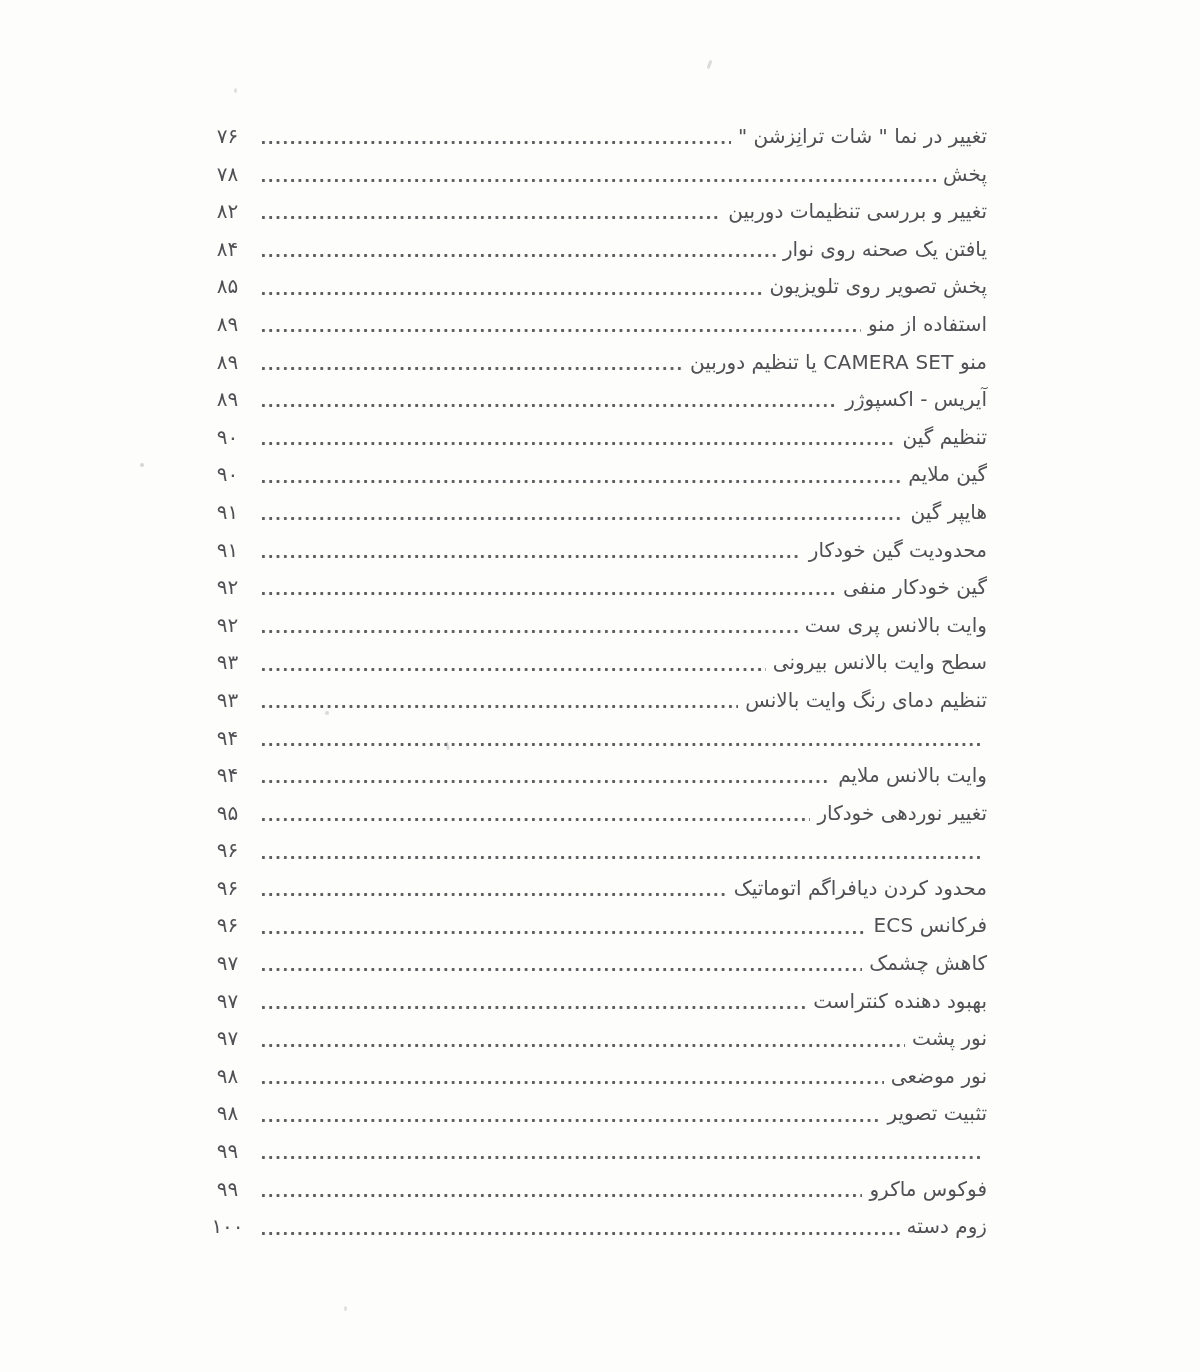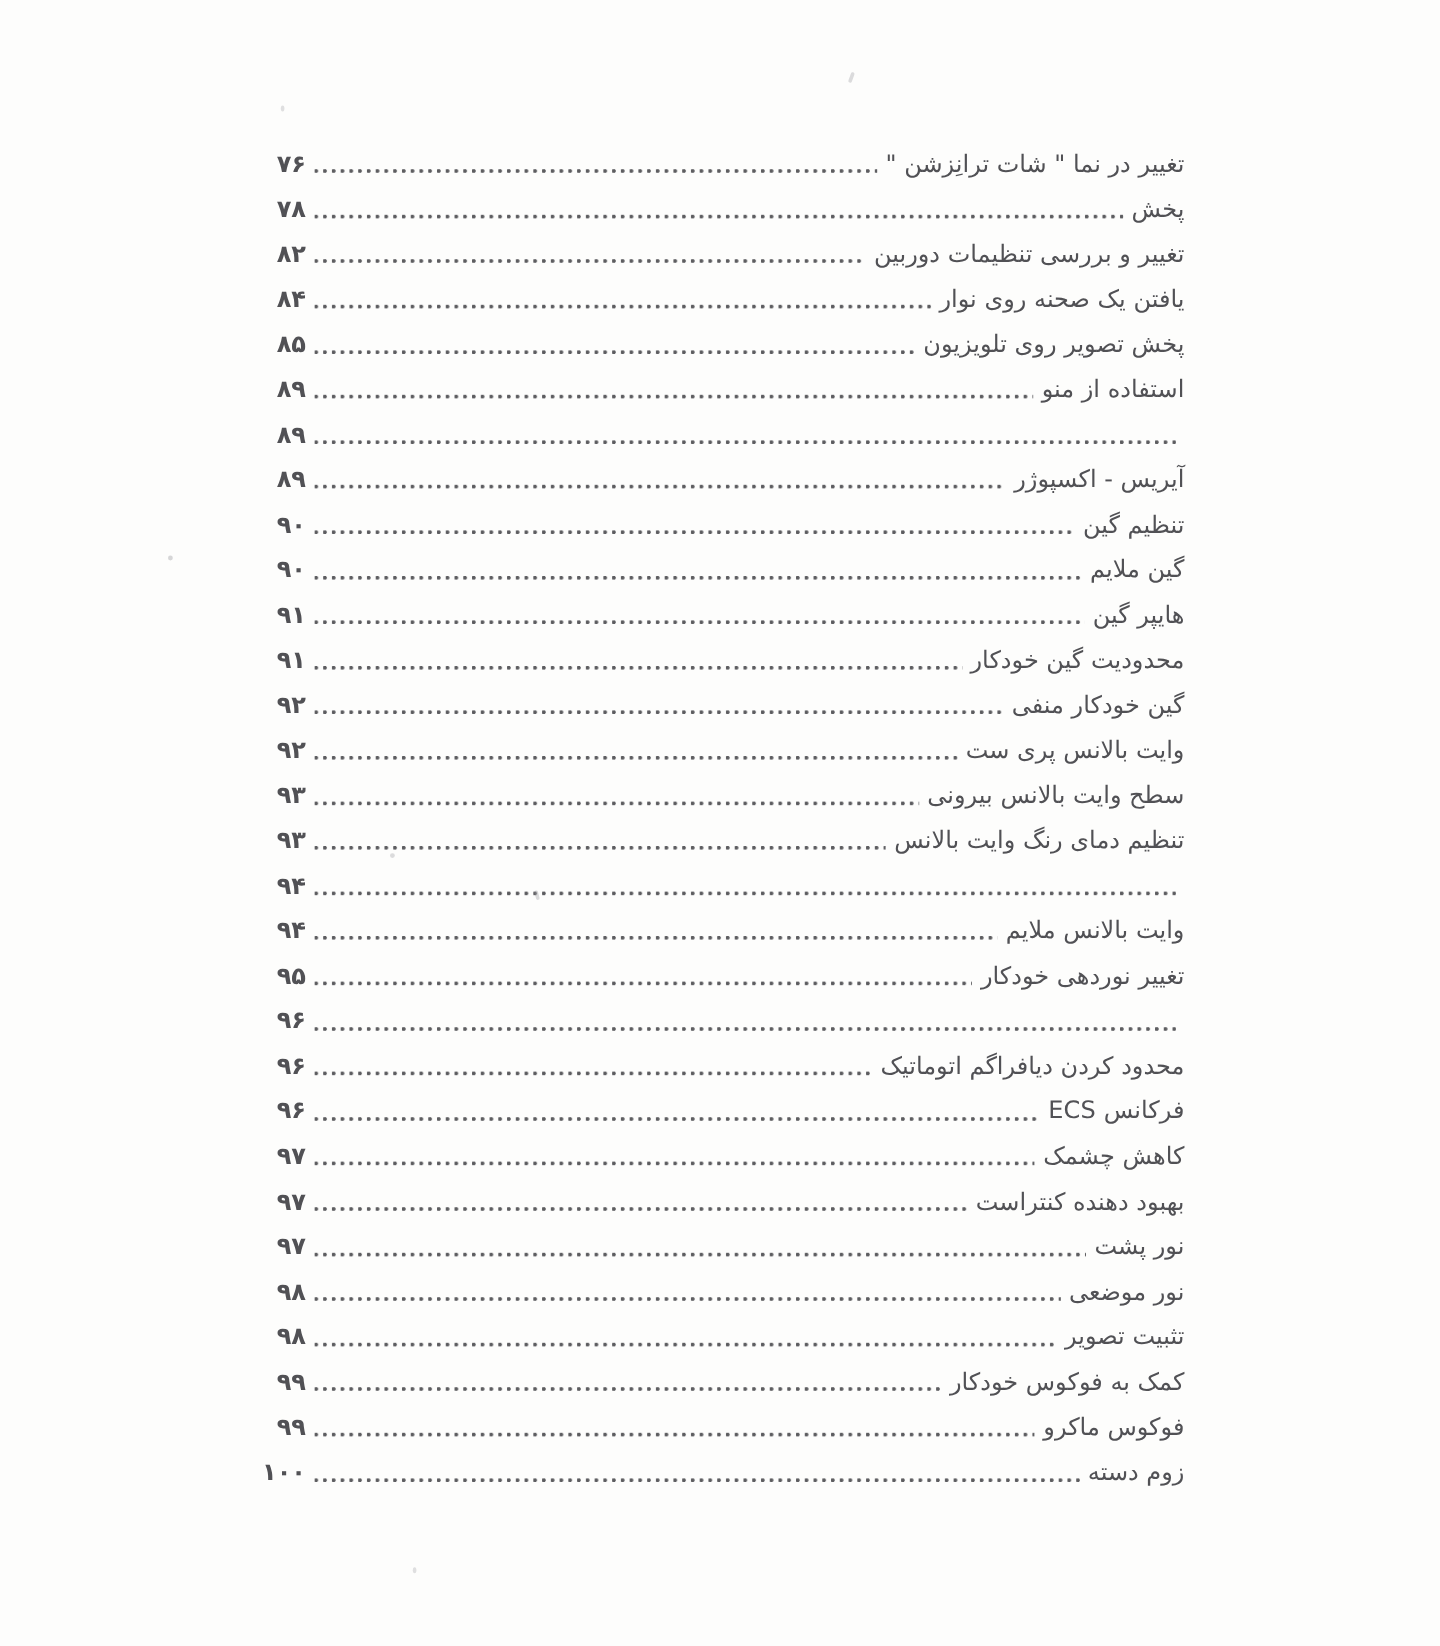--- a/index.html
+++ b/index.html
@@ -37,23 +37,22 @@
     align-self: stretch;
     margin: 0 7px;
     background-image: radial-gradient(circle at 1.4px 1.4px, #5d5d60 1.35px, rgba(0,0,0,0) 1.9px);
     background-size: 7.3px 2.8px;
     background-repeat: repeat-x;
     background-position: 0 calc(100% - 11.5px);
   }
   .toc-page-num {
     width: 55px;
     direction: ltr;
-    text-align: right;
+    text-align: center;
     white-space: nowrap;
-    font-weight: bold;
   }
   .speck {
     position: absolute;
     background: #9a9aa0;
     border-radius: 50%;
     opacity: 0.45;
   }
   .speck.s1 { left: 708px; top: 60px;  width: 3px; height: 9px; transform: rotate(20deg); border-radius: 2px; opacity: .35; }
   .speck.s2 { left: 234px; top: 88px;  width: 3px; height: 5px; opacity: .3; }
   .speck.s3 { left: 140px; top: 463px; width: 4px; height: 4px; opacity: .4; }
@@ -103,20 +102,21 @@
       <span class="toc-page-num">۸۵</span>
     </div>
 
     <div class="toc-row">
       <span class="toc-title">استفاده از منو</span>
       <span class="leader"></span>
       <span class="toc-page-num">۸۹</span>
     </div>
 
     <div class="toc-row">
+      <span class="toc-title">منو CAMERA SET یا تنظیم دوربین</span>
       <span class="leader"></span>
       <span class="toc-page-num">۸۹</span>
     </div>
 
     <div class="toc-row">
       <span class="toc-title">آیریس - اکسپوژر</span>
       <span class="leader"></span>
       <span class="toc-page-num">۸۹</span>
     </div>
 
@@ -226,21 +226,20 @@
       <span class="toc-page-num">۹۸</span>
     </div>
 
     <div class="toc-row">
       <span class="toc-title">تثبیت تصویر</span>
       <span class="leader"></span>
       <span class="toc-page-num">۹۸</span>
     </div>
 
     <div class="toc-row">
-      <span class="toc-title">کمک به فوکوس خودکار</span>
       <span class="leader"></span>
       <span class="toc-page-num">۹۹</span>
     </div>
 
     <div class="toc-row">
       <span class="toc-title">فوکوس ماکرو</span>
       <span class="leader"></span>
       <span class="toc-page-num">۹۹</span>
     </div>
 

